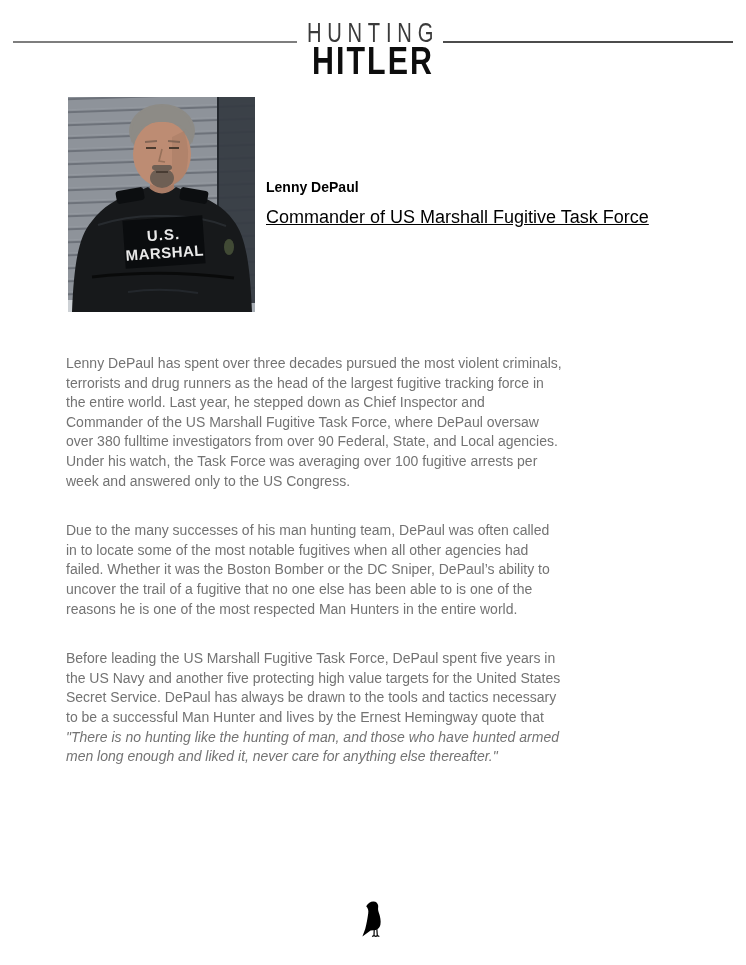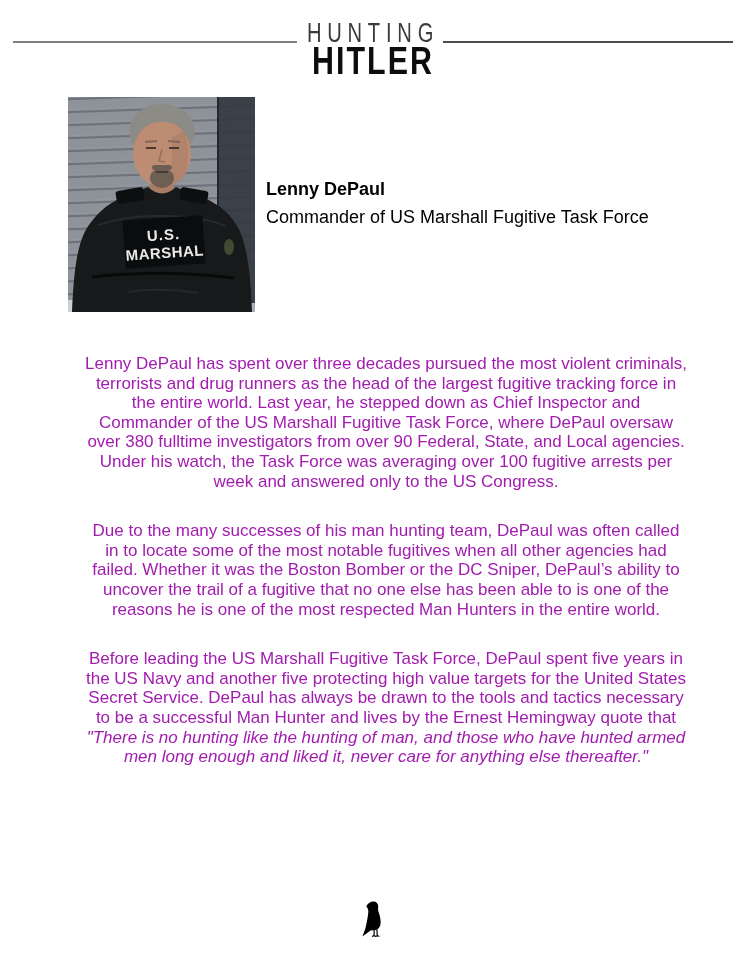--- a/index.html
+++ b/index.html
@@ -20,29 +20,29 @@
   }
   .logo-bottom{
     position:absolute;top:42px;left:0;width:746px;text-align:center;
     font-size:38px;line-height:1;letter-spacing:2.5px;color:#0d0d0d;
     transform:scaleX(0.80);transform-origin:50% 50%;
     font-weight:700;white-space:nowrap;
   }
   
   .photo{position:absolute;left:68px;top:97px;width:187px;height:215px;}
   .profile-name{
-    position:absolute;left:266px;top:179px;font-size:18px;font-weight:700;color:#000;
+    position:absolute;left:266px;top:179px;font-size:14px;font-weight:700;color:#000;
   }
   .profile-title{
-    position:absolute;left:266px;top:207px;font-size:18px;font-weight:400;color:#000;
+    position:absolute;left:266px;top:207px;font-size:18px;font-weight:400;color:#000;text-decoration:underline;
   }
   
   .bio{
     position:absolute;left:66px;top:354px;width:640px;
-    font-size:17px;line-height:19.6px;color:#a21caf;text-align:center;
+    font-size:14px;line-height:19.6px;color:#737373;
   }
   .bio p{margin:0 0 30px 0;white-space:pre-line;}
   .bio em{font-style:italic;}
   
   .crow{position:absolute;left:360px;top:901px;width:27px;height:37px;}
 </style>
 </head>
 <body>
 
 <div class="rule rule-left"></div>

